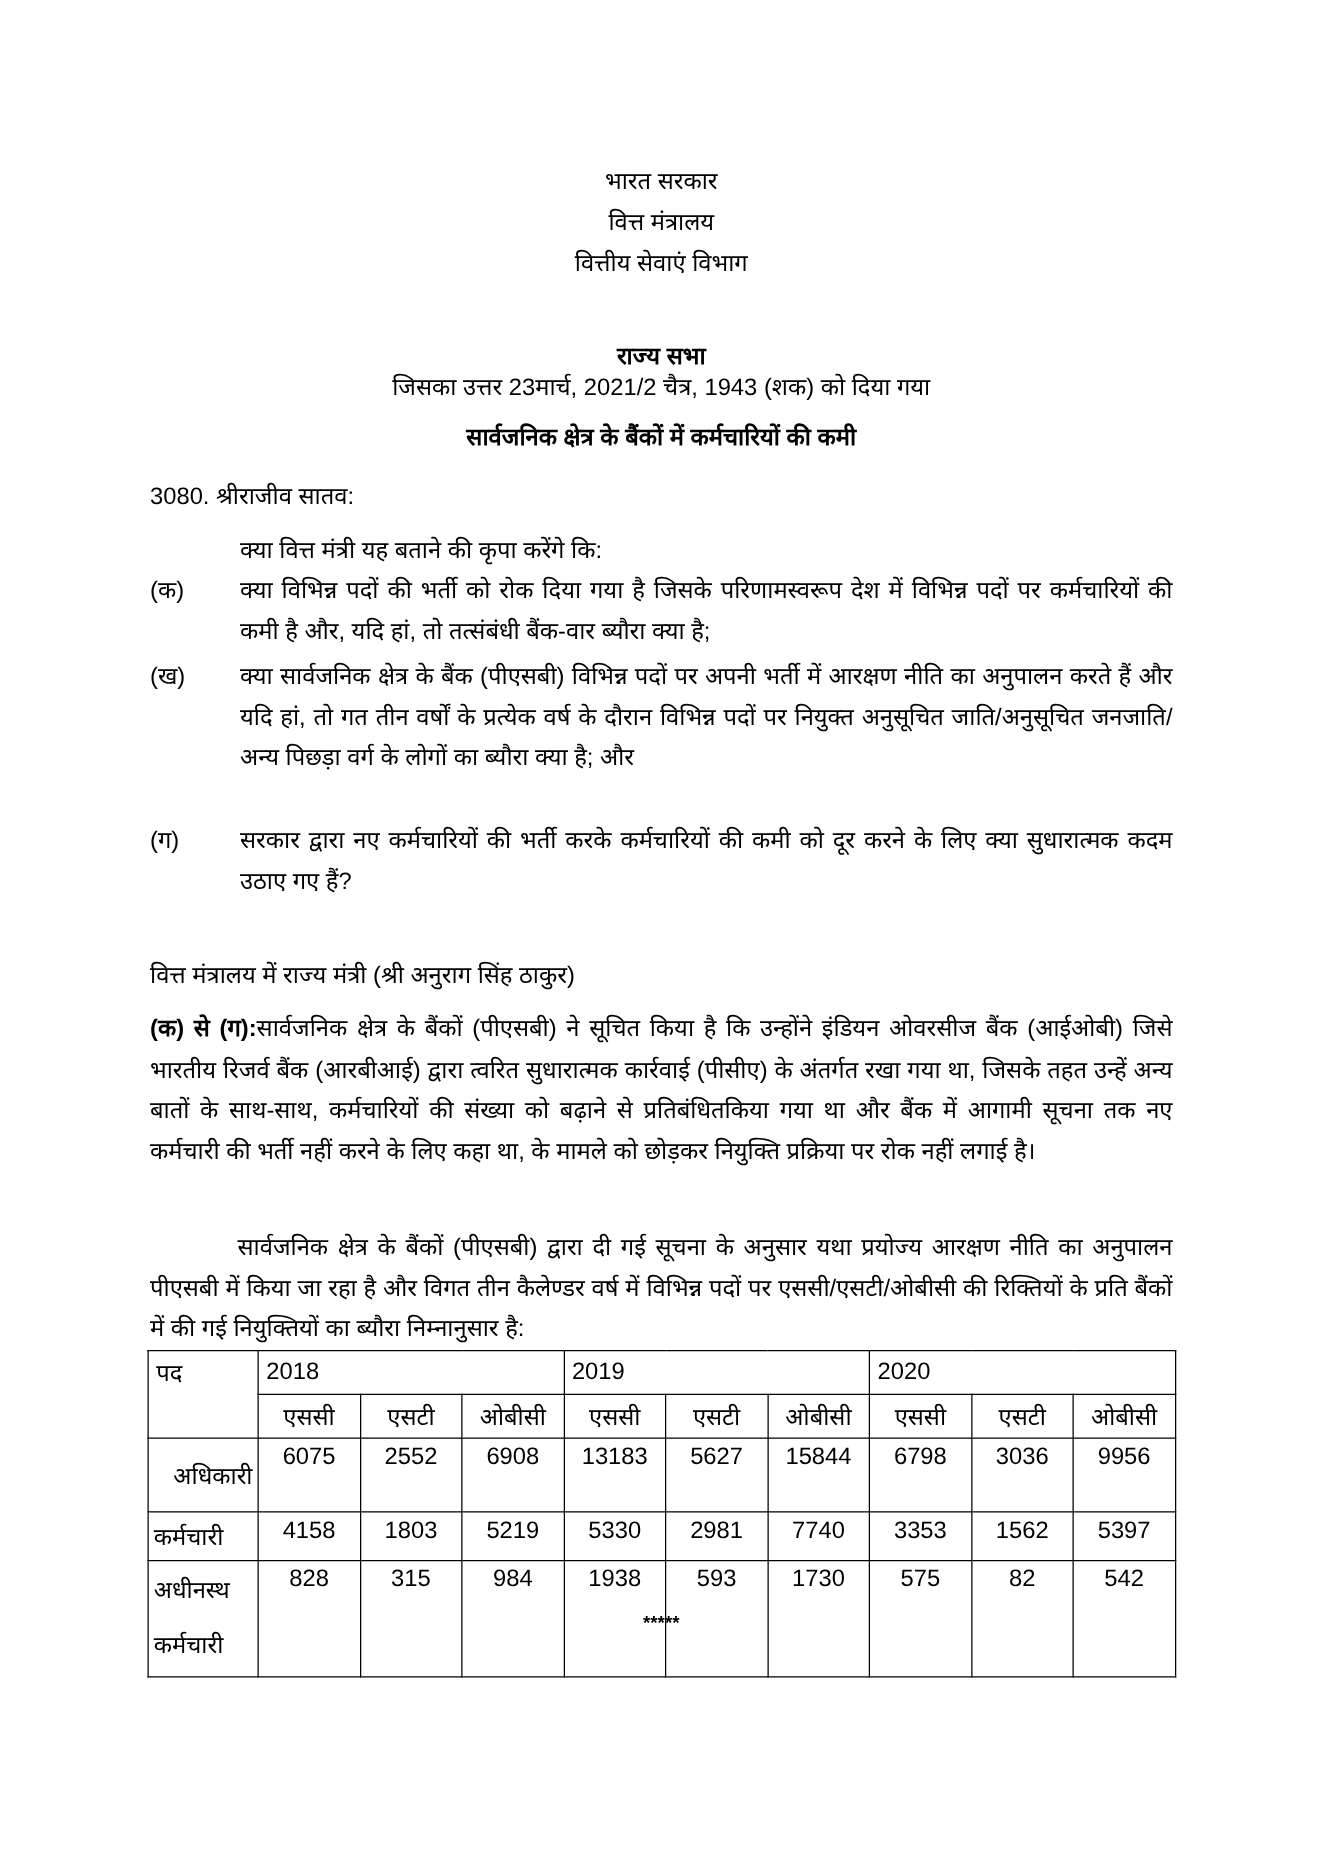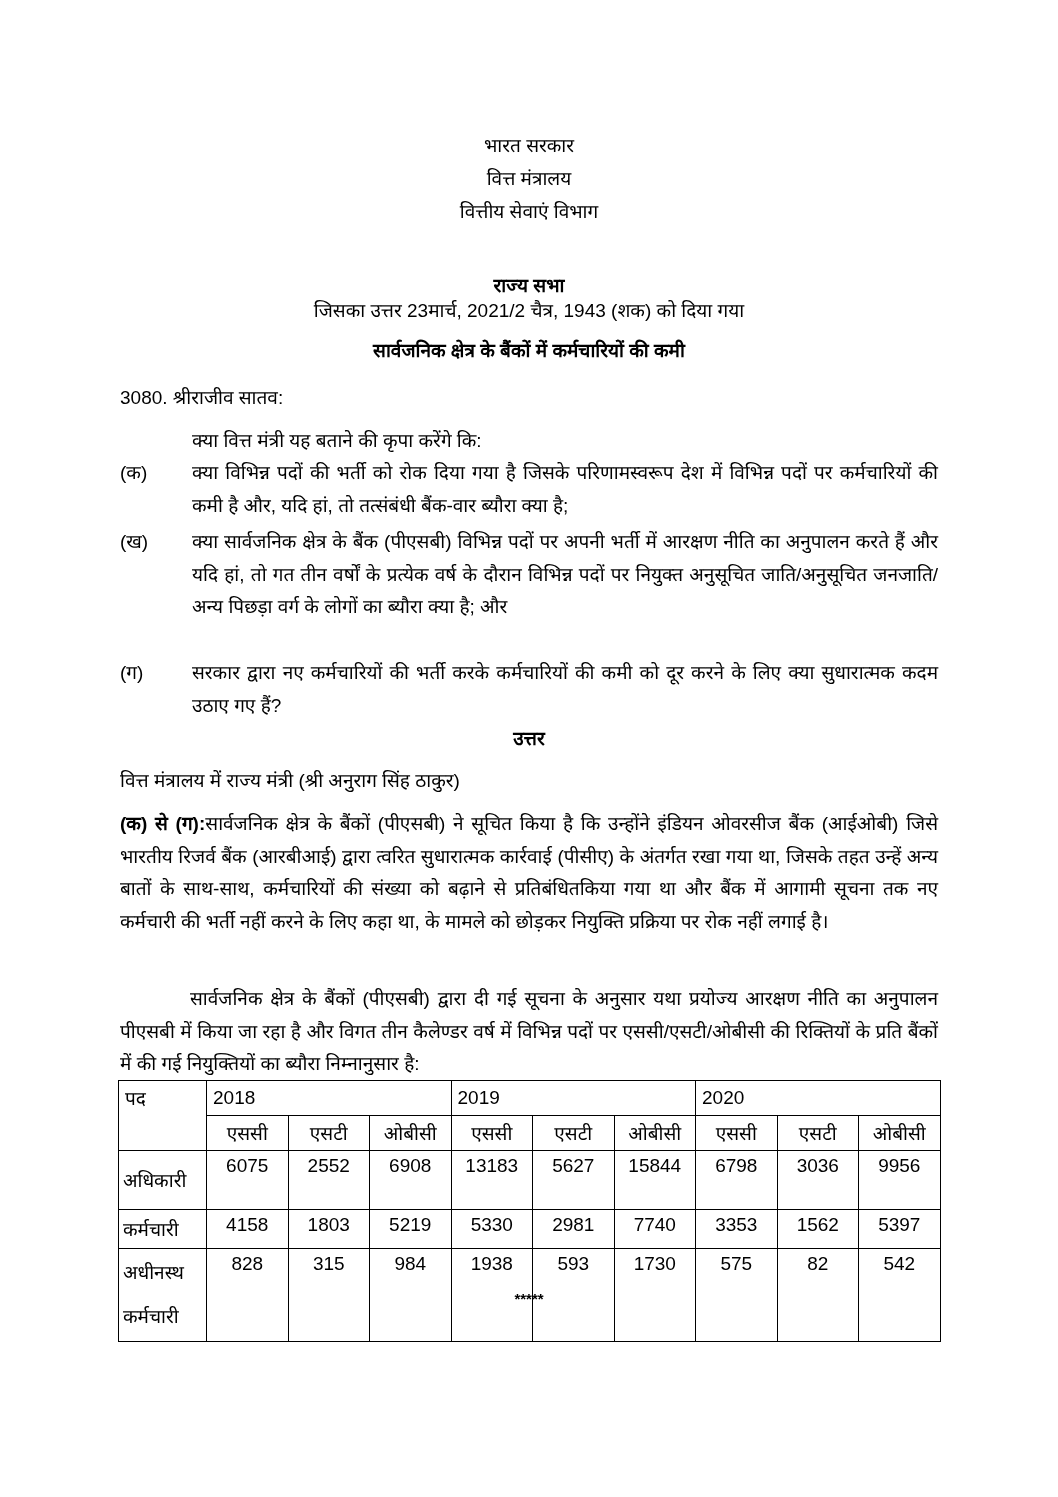--- a/index.html
+++ b/index.html
@@ -116,21 +116,20 @@
 
   <div class="qlabel" style="top:457px;">(क)</div>
   <div class="qtext" style="top:457px;">क्या विभिन्न पदों की भर्ती को रोक दिया गया है जिसके परिणामस्वरूप देश में विभिन्न पदों पर कर्मचारियों की कमी है और, यदि हां, तो तत्संबंधी बैंक-वार ब्यौरा क्या है;</div>
 
   <div class="qlabel" style="top:526px;">(ख)</div>
   <div class="qtext" style="top:526px;">क्या सार्वजनिक क्षेत्र के बैंक (पीएसबी) विभिन्न पदों पर अपनी भर्ती में आरक्षण नीति का अनुपालन करते हैं और यदि हां, तो गत तीन वर्षों के प्रत्येक वर्ष के दौरान विभिन्न पदों पर नियुक्त अनुसूचित जाति/अनुसूचित जनजाति/अन्य पिछड़ा वर्ग के लोगों का ब्यौरा क्या है; और</div>
 
   <div class="qlabel" style="top:657px;">(ग)</div>
   <div class="qtext" style="top:657px;">सरकार द्वारा नए कर्मचारियों की भर्ती करके कर्मचारियों की कमी को दूर करने के लिए क्या सुधारात्मक कदम उठाए गए हैं?</div>
 
-  <div class="center-line bold" style="top:726px;">उत्तर</div>
   <div class="abs" style="left:120px; top:768px;">वित्त मंत्रालय में राज्य मंत्री (श्री अनुराग सिंह ठाकुर)</div>
 
   <div class="para" style="top:808px;">
     <b>(क) से (ग):</b><span>सार्वजनिक क्षेत्र के बैंकों (पीएसबी) ने सूचित किया है कि उन्होंने इंडियन ओवरसीज बैंक (आईओबी) जिसे भारतीय रिजर्व बैंक (आरबीआई) द्वारा त्वरित सुधारात्मक कार्रवाई (पीसीए) के अंतर्गत रखा गया था, जिसके तहत उन्हें अन्य बातों के साथ-साथ, कर्मचारियों की संख्या को बढ़ाने से प्रतिबंधितकिया गया था और बैंक में आगामी सूचना तक नए कर्मचारी की भर्ती नहीं करने के लिए कहा था, के मामले को छोड़कर नियुक्ति प्रक्रिया पर रोक नहीं लगाई है।</span>
   </div>
 
   <div class="para indent" style="top:983px;">सार्वजनिक क्षेत्र के बैंकों (पीएसबी) द्वारा दी गई सूचना के अनुसार यथा प्रयोज्य आरक्षण नीति का अनुपालन पीएसबी में किया जा रहा है और विगत तीन कैलेण्डर वर्ष में विभिन्न पदों पर एससी/एसटी/ओबीसी की रिक्तियों के प्रति बैंकों में की गई नियुक्तियों का ब्यौरा निम्नानुसार है:</div>
 
   <table class="data-table">
     <colgroup>
@@ -149,21 +148,21 @@
       <td class="sub">एसटी</td>
       <td class="sub">ओबीसी</td>
       <td class="sub">एससी</td>
       <td class="sub">एसटी</td>
       <td class="sub">ओबीसी</td>
       <td class="sub">एससी</td>
       <td class="sub">एसटी</td>
       <td class="sub">ओबीसी</td>
     </tr>
     <tr>
-      <td style="padding:12px 4px;">अधिकारी</td>
+      <td style="padding:12px 4px;text-align:right;">अधिकारी</td>
       <td class="num">6075</td>
       <td class="num">2552</td>
       <td class="num">6908</td>
       <td class="num">13183</td>
       <td class="num">5627</td>
       <td class="num">15844</td>
       <td class="num">6798</td>
       <td class="num">3036</td>
       <td class="num">9956</td>
     </tr>

